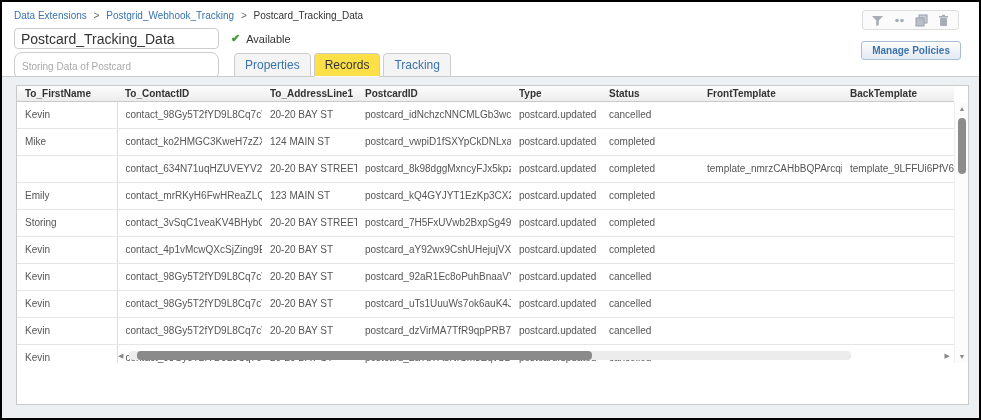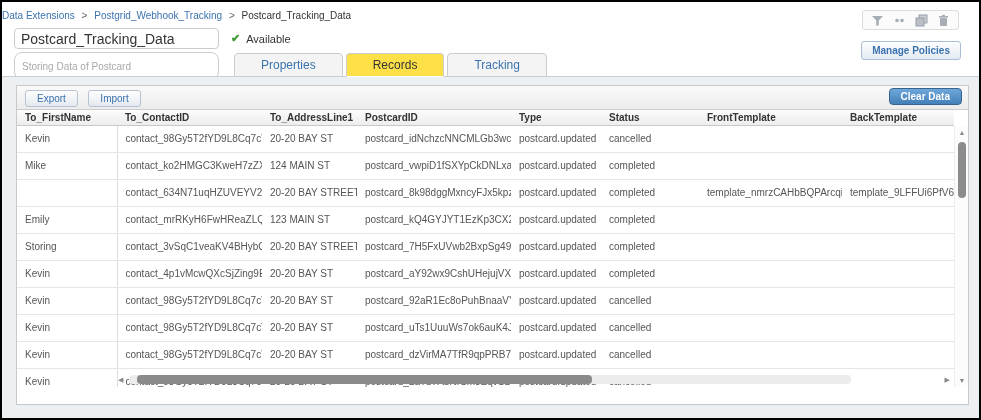--- a/index.html
+++ b/index.html
@@ -1,20 +1,20 @@
 <!DOCTYPE html>
 <html><head>
 <meta charset="utf-8">
 <style>
   * { margin:0; padding:0; box-sizing:border-box; font-family:"Liberation Sans", sans-serif; }
   html,body { width:981px; height:420px; }
   body { border:2px solid #000; background:#fff; position:relative; overflow:hidden; }
 
   
-  .breadcrumb { position:absolute; top:8px; left:0; font-size:10px; color:#444; }
+  .breadcrumb { position:absolute; top:8px; left:12px; font-size:10px; color:#444; }
   .breadcrumb .crumb-link { color:#3b73af; cursor:pointer; }
   .breadcrumb .crumb-current { color:#333; }
   .breadcrumb .sep { color:#666; margin:0 4px; }
 
   .icon-group { position:absolute; top:8px; right:20px; border:1px solid #ddd; border-radius:3px;
     background:#fbfbfb; padding:3px 8px; display:flex; gap:9px; align-items:center; height:20px; }
   .icon-group svg { display:block; }
 
   .name-input { position:absolute; top:26px; left:12px; width:205px; height:21px; border:1px solid #ccc;
     border-radius:4px; font-size:14px; color:#333; padding:0 6px; background:#fff; }
@@ -24,21 +24,21 @@
 
   .status { position:absolute; top:30px; left:229px; font-size:11px; color:#333; display:flex; gap:6px; align-items:center; }
   .status .check { color:#3f9c35; font-size:11px; font-weight:bold; }
 
   .manage-policies { position:absolute; top:39px; right:18px; font-size:10px; font-weight:bold; color:#3b73af;
     background:linear-gradient(#fdfdfd,#e3eaf3); border:1px solid #a9bed4; border-radius:3px;
     padding:3px 10px; cursor:pointer; }
 
   
   .tabbar { position:absolute; top:51px; left:232px; display:flex; z-index:3; }
-  .tab { height:24px; line-height:22px; padding:0 26px; font-size:12px; color:#3b73af; background:#f4f4f4;
+  .tab { height:24px; line-height:22px; padding:0 10px; font-size:12px; color:#3b73af; background:#f4f4f4;
     border:1px solid #ccc; border-bottom:1px solid #ccc; border-radius:4px 4px 0 0; margin-right:3px; cursor:pointer; }
   .tab.active { background:#fde047; color:#333; border-bottom:1px solid #fff; }
 
   
   .content { position:absolute; top:74px; left:0; right:0; bottom:0; background:#edf0f3; border-top:1px solid #ccc; }
 
   .panel { position:absolute; top:8px; left:14px; width:953px; height:320px; background:#fff;
     border:1px solid #c9c9c9; }
 
   .toolbar { height:24px; background:linear-gradient(#fafafa,#ececec); border-bottom:1px solid #ccc;
@@ -124,25 +124,20 @@
 
 <div class="tabbar">
   <div class="tab">Properties</div>
   <div class="tab active">Records</div>
   <div class="tab">Tracking</div>
 </div>
 
 <div class="content">
   <div class="panel">
 
-    <div class="toolbar">
-      <button class="btn-light">Export</button>
-      <button class="btn-light">Import</button>
-      <button class="btn-primary">Clear Data</button>
-    </div>
 
     <div class="table-area">
       <table>
         <colgroup>
           <col class="c0">
             <col class="c1">
             <col class="c2">
             <col class="c3">
           <col class="c4">
             <col class="c5">

